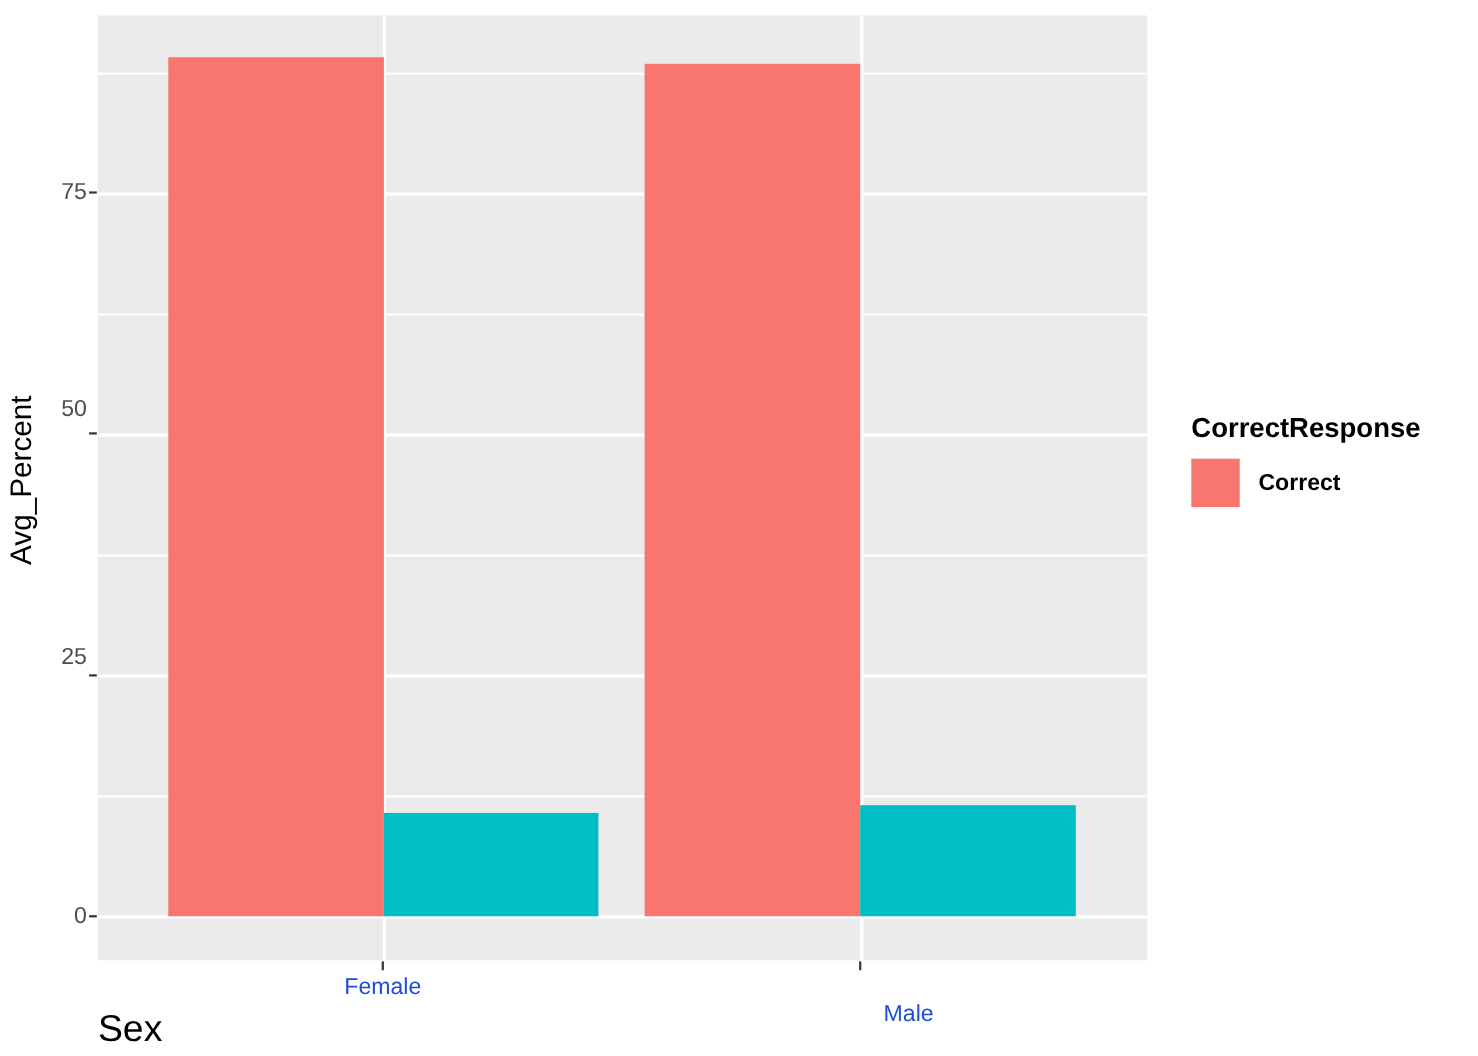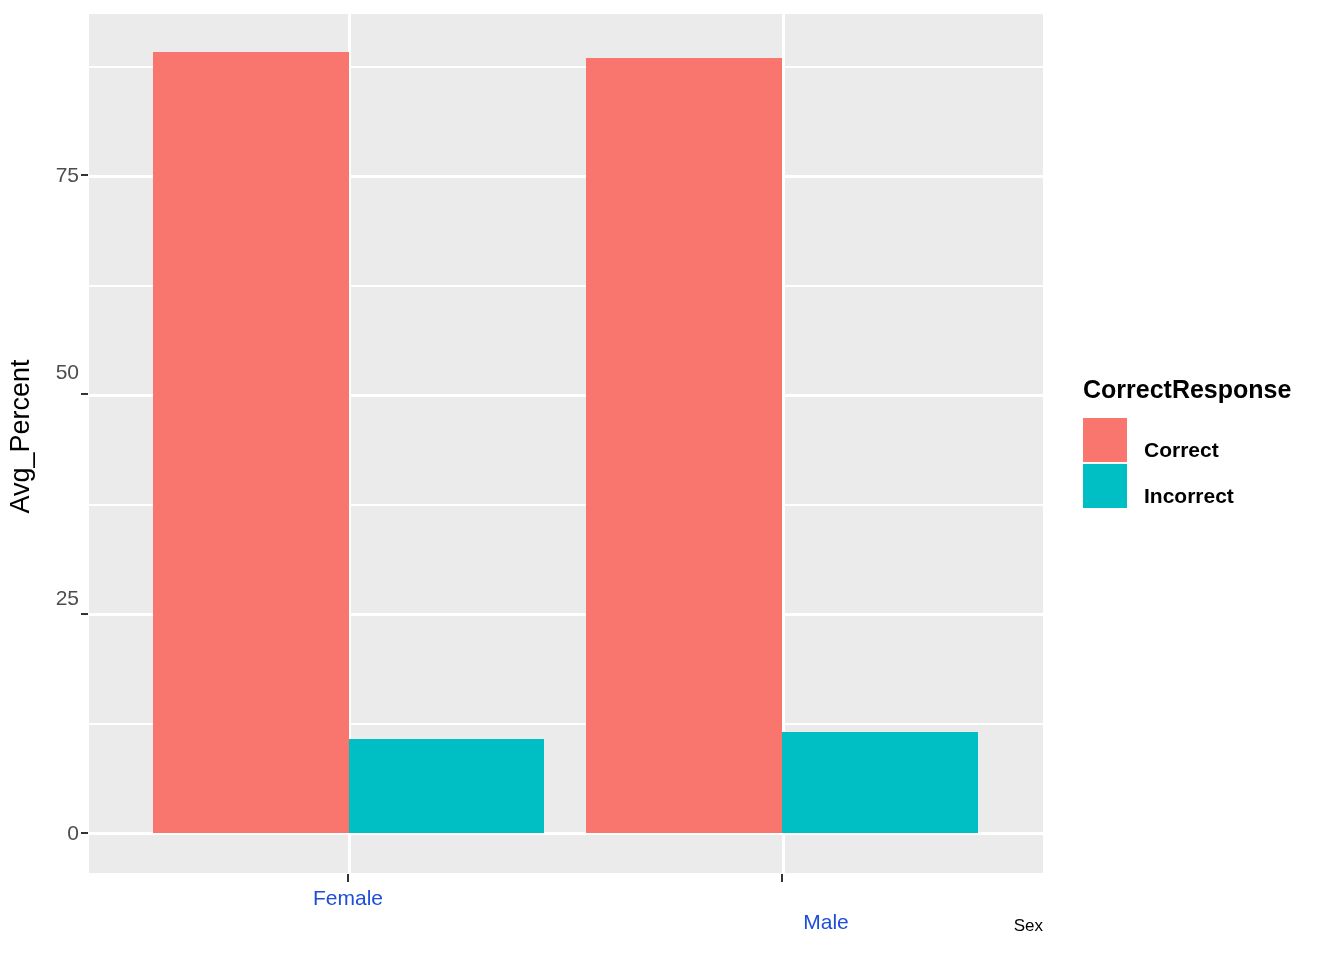--- a/index.html
+++ b/index.html
@@ -119,22 +119,22 @@
     color: #1d4ed8;
     transform: translateX(-50%);
     white-space: nowrap;
     font-family: "Liberation Sans", sans-serif;
   }
   #x-axis-title {
     position: absolute;
     left: 89px;
     top: 916px;
     width: 954px;
-    text-align: right;
-    font-size: 17px;
+    text-align: left;
+    font-size: 34px;
     color: #000000;
     font-family: "Liberation Sans", sans-serif;
   }
 
   
   #legend {
     position: absolute;
     left: 1083px;
     top: 375px;
     width: 250px;
@@ -142,21 +142,21 @@
   }
   #legend-title {
     font-size: 25px;
     color: #000000;
     margin-bottom: 12px;
     white-space: nowrap;
     font-family: "Liberation Sans", sans-serif;
   }
   .legend-item {
     display: flex;
-    align-items: flex-end;
+    align-items: center;
     height: 46px;
   }
   .legend-key {
     width: 44px;
     height: 44px;
     background: #EBEBEB;
     display: flex;
     align-items: center;
     justify-content: center;
     flex: none;
@@ -227,21 +227,15 @@
   <div id="legend">
     <div id="legend-title">CorrectResponse</div>
 
     <div class="legend-item">
       <span class="legend-key">
         <span class="legend-swatch" style="background:#F8766D;"></span>
       </span>
       <span class="legend-label">Correct</span>
     </div>
 
-    <div class="legend-item">
-      <span class="legend-key">
-        <span class="legend-swatch" style="background:#00BFC4;"></span>
-      </span>
-      <span class="legend-label">Incorrect</span>
-    </div>
   </div>
 
 </div>
 
 </body></html>

